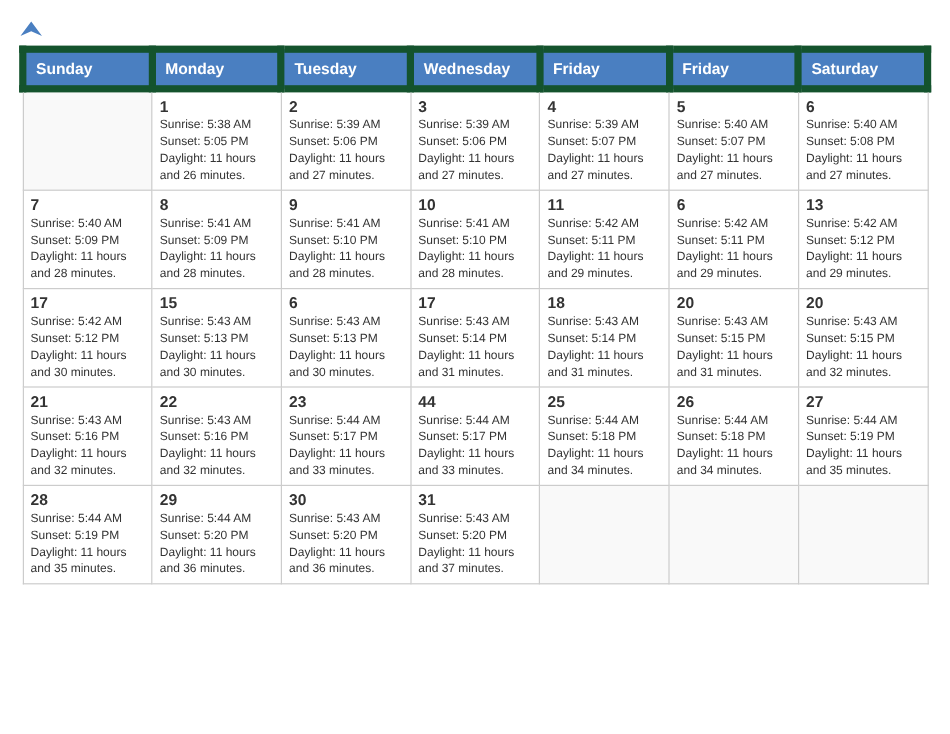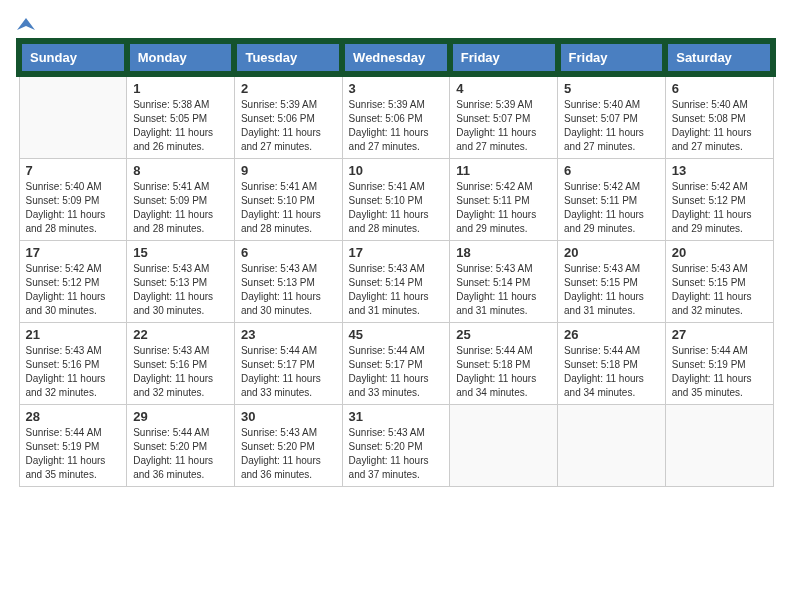--- a/index.html
+++ b/index.html
@@ -242,21 +242,21 @@
 Sunset: 5:16 PM
 Daylight: 11 hours and 32 minutes.</div>
         </td>
         <td>
           <div class="day-num">23</div>
           <div class="day-info" style="white-space: pre-line;">Sunrise: 5:44 AM
 Sunset: 5:17 PM
 Daylight: 11 hours and 33 minutes.</div>
         </td>
         <td>
-          <div class="day-num">45</div>
+          <div class="day-num">44</div>
           <div class="day-info" style="white-space: pre-line;">Sunrise: 5:44 AM
 Sunset: 5:17 PM
 Daylight: 11 hours and 33 minutes.</div>
         </td>
         <td>
           <div class="day-num">25</div>
           <div class="day-info" style="white-space: pre-line;">Sunrise: 5:44 AM
 Sunset: 5:18 PM
 Daylight: 11 hours and 34 minutes.</div>
         </td>

